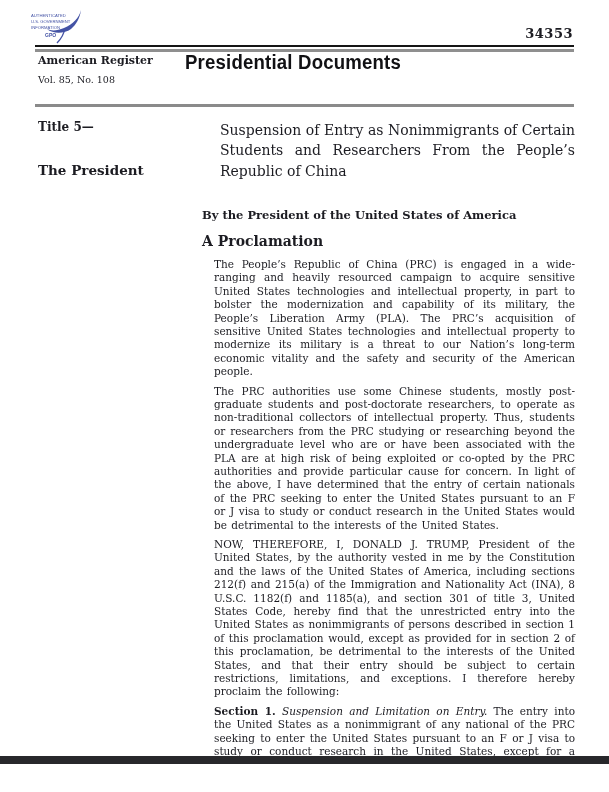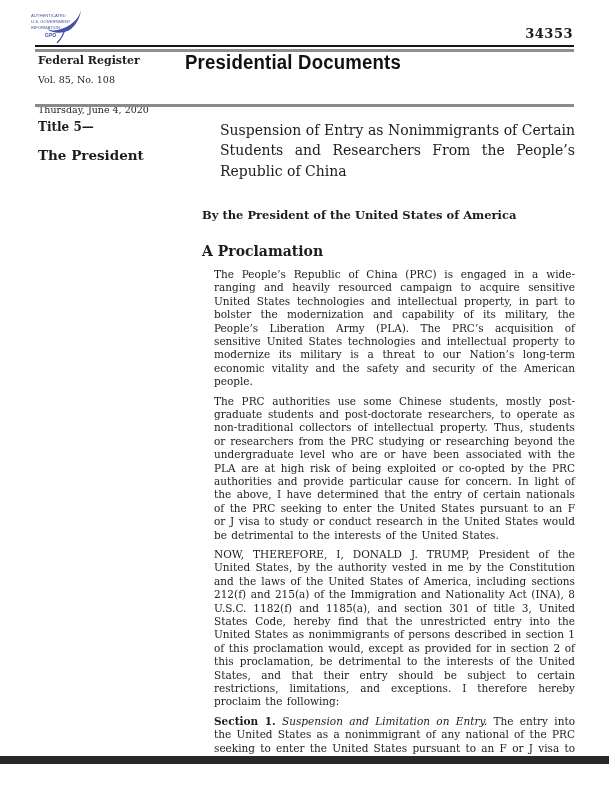--- a/index.html
+++ b/index.html
@@ -38,29 +38,29 @@
     font-family: "Liberation Sans", sans-serif;
     font-weight: bold; font-size: 20px; letter-spacing: 0.2px;
     transform: scaleX(.93); transform-origin: left top;
     color: #111114; white-space: nowrap;
   }
 
   
   .content { position: absolute; top: 120px; left: 38px; right: 34px; display: flex; }
   .left-col { width: 164px; flex: 0 0 164px; }
   .left-col .title3 { font-size: 12px; font-weight: bold; }
-  .left-col .president { font-size: 13.5px; font-weight: bold; margin-top: 13px; }
+  .left-col .president { font-size: 13.5px; font-weight: bold; margin-top: 28px; }
   .right-col { flex: 1; min-width: 0; }
 
   .proc-line { font-size: 11.5px; font-weight: bold; margin: 0 0 14px 0; }
   .doc-title {
     font-size: 14px; font-weight: normal; line-height: 1.45;
     text-align: justify; margin: 0 0 27px 18px;
   }
-  .byline { font-size: 11.5px; font-weight: bold; margin: 0 0 21px 0; }
+  .byline { font-size: 11.5px; font-weight: bold; margin: 0 0 11px 0; }
   .subhead { font-size: 14px; font-weight: bold; margin: 0 0 9px 0; }
 
   .body-para {
     font-size: 10.5px; line-height: 13.4px;
     text-align: justify; margin: 0 0 6px 12px;
     word-spacing: 1px;
   }
   .body-para b { font-weight: bold; }
   .body-para i { font-style: italic; }
 
@@ -86,23 +86,22 @@
   </div>
 
   <div class="page-num">34353</div>
 
   <div class="rule-double">
     <div class="r1"></div>
     <div class="r2"></div>
   </div>
 
   <div class="masthead">
-    <div class="pub">Federal Register</div>
+    <div class="pub">American Register</div>
     <div class="vol">Vol. 85, No. 108</div>
-    <div class="date">Thursday, June 4, 2020</div>
     <div class="section-title">Presidential Documents</div>
   </div>
 
   <div class="rule-single"></div>
 
   <div class="content">
 
     <div class="left-col">
       <div class="title3">Title 5—</div>
       <div class="president">The President</div>

